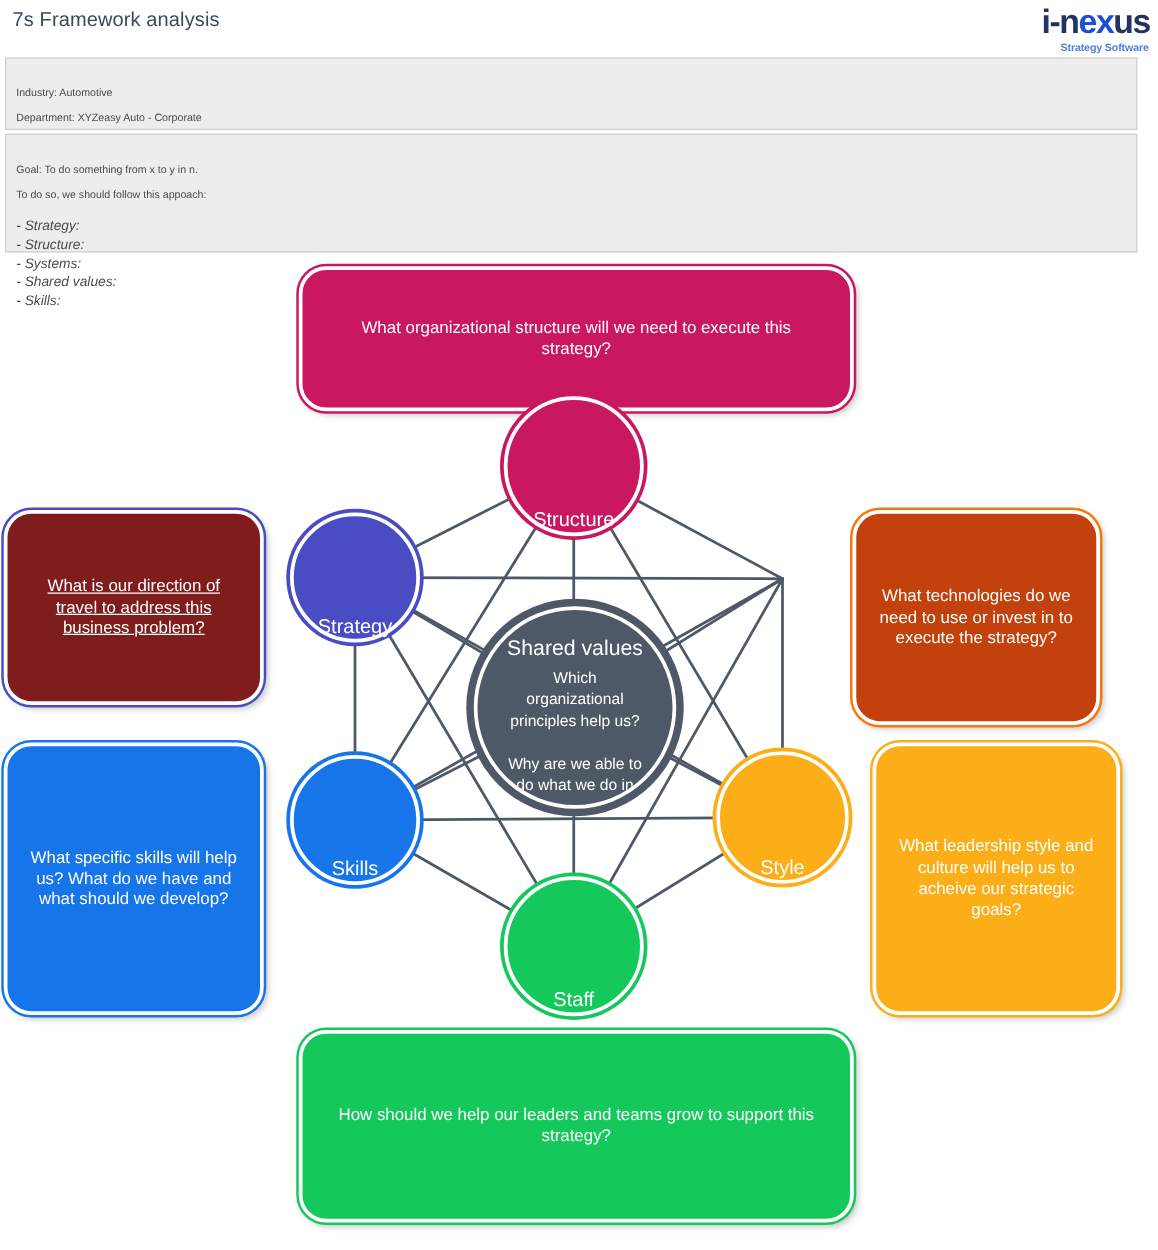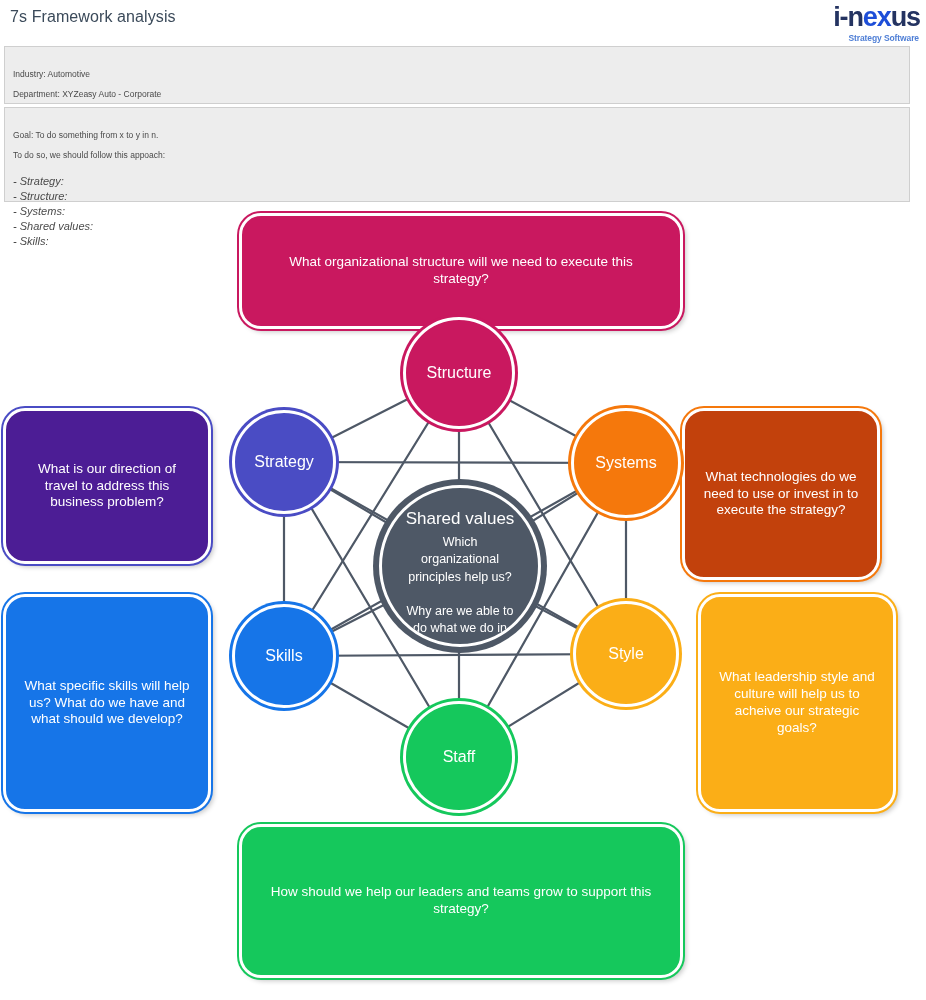--- a/index.html
+++ b/index.html
@@ -127,22 +127,23 @@
   }
   .callout-text { display: block; }
 
   #callout-structure {
     left: 239px; top: 8px; width: 444px; height: 116px;
     background: #C9185F;
     box-shadow: 0 0 0 2px #C9185F, 3px 3px 5px rgba(0,0,0,0.22);
   }
   #callout-strategy {
     left: 3px; top: 203px; width: 208px; height: 156px;
-    background: #4c1d95;
+    background: #7f1d1d;
     box-shadow: 0 0 0 2px #4A4CC4, 3px 3px 5px rgba(0,0,0,0.22);
+    text-decoration: underline;
   }
   #callout-systems {
     left: 682px; top: 203px; width: 198px; height: 172px;
     background: #c2410c;
     box-shadow: 0 0 0 2px #F5780C, 3px 3px 5px rgba(0,0,0,0.22);
     align-items: center;
   }
   #callout-skills {
     left: 3px; top: 389px; width: 208px; height: 218px;
     background: #1675E8;
@@ -157,21 +158,21 @@
     left: 239px; top: 619px; width: 444px; height: 154px;
     background: #15C85C;
     box-shadow: 0 0 0 2px #15C85C, 3px 3px 5px rgba(0,0,0,0.22);
   }
 
   
   .node {
     position: absolute;
     border-radius: 50%;
     display: flex;
-    align-items: center;
+    align-items: flex-end;
     justify-content: center;
     text-align: center;
     color: #ffffff;
     box-sizing: border-box;
   }
   .node-label {
     font-size: 16px;
     line-height: 1.15;
   }
 
@@ -315,23 +316,20 @@
     <div class="callout" id="callout-staff">
       <span class="callout-text">How should we help our leaders and teams grow to support this strategy?</span>
     </div>
 
     <div class="node" id="node-structure">
       <span class="node-label">Structure</span>
     </div>
     <div class="node" id="node-strategy">
       <span class="node-label">Strategy</span>
     </div>
-    <div class="node" id="node-systems">
-      <span class="node-label">Systems</span>
-    </div>
     <div class="node" id="node-skills">
       <span class="node-label">Skills</span>
     </div>
     <div class="node" id="node-style">
       <span class="node-label">Style</span>
     </div>
     <div class="node" id="node-staff">
       <span class="node-label">Staff</span>
     </div>
 

